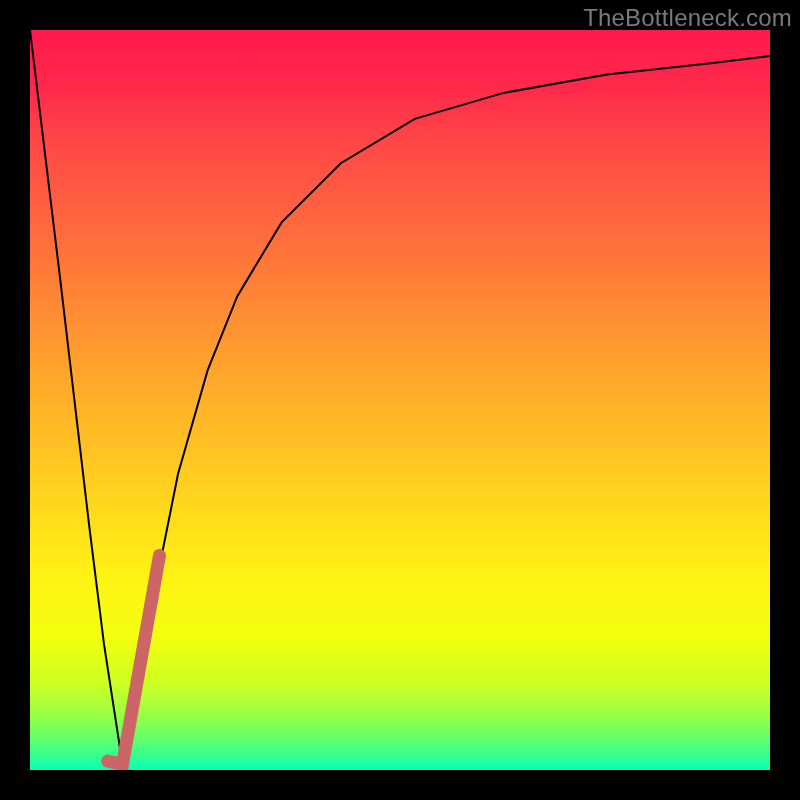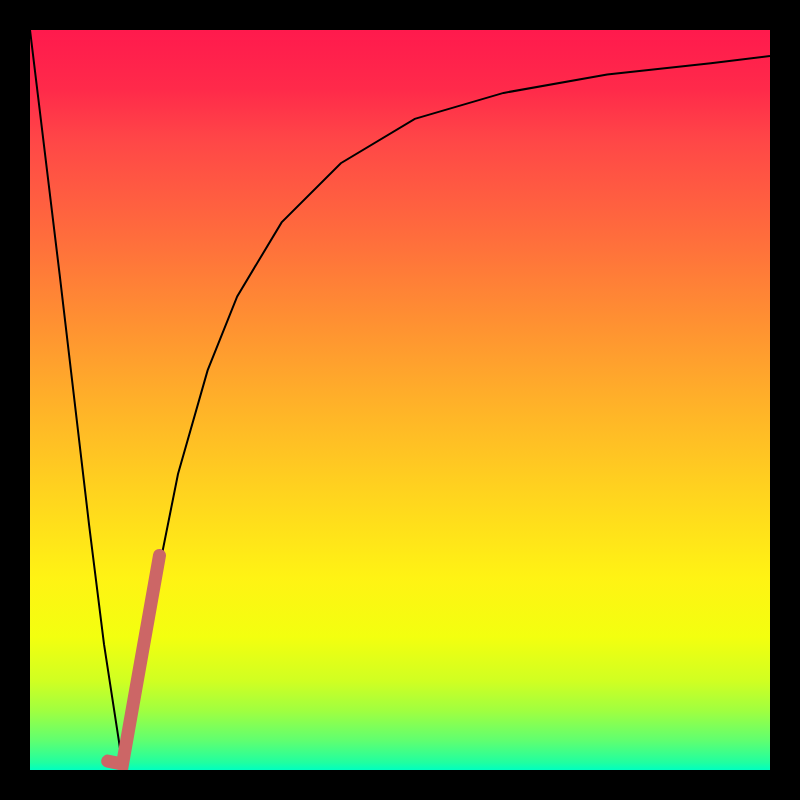--- a/index.html
+++ b/index.html
@@ -63,19 +63,20 @@
     z-index: 3;
   }
 </style>
 </head>
 <body>
 
 <div class="frame">
 
   <div class="plot-area"></div>
 
+  <div class="watermark">TheBottleneck.com</div>
 
   <svg class="curves" viewBox="0 0 740 740" preserveAspectRatio="none">
     <path id="curve-main" fill="none" stroke="#000000" stroke-width="2" d="M0.0 0.0 L29.6 244.2 L59.2 495.8 L74.0 614.2 L88.8 710.4 L92.5 736.3 L96.2 732.6 L103.6 688.2 L118.4 592.0 L148.0 444.0 L177.6 340.4 L207.2 266.4 L251.6 192.4 L310.8 133.2 L384.8 88.8 L473.6 62.9 L577.2 44.4 L680.8 33.3 L740.0 25.9"></path>
     <path id="curve-highlight" fill="none" stroke="#cc6666" stroke-width="13" stroke-linecap="round" d="M77.7 731.1 L92.5 734.1 L129.5 525.4"></path>
   </svg>
 
 </div>
 
 </body></html>

